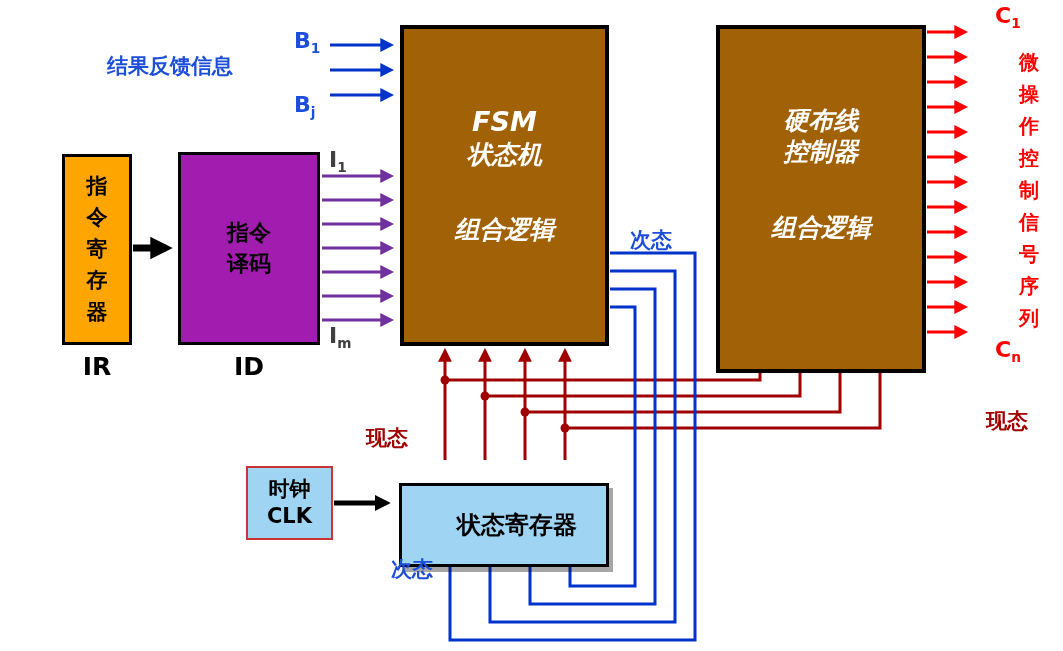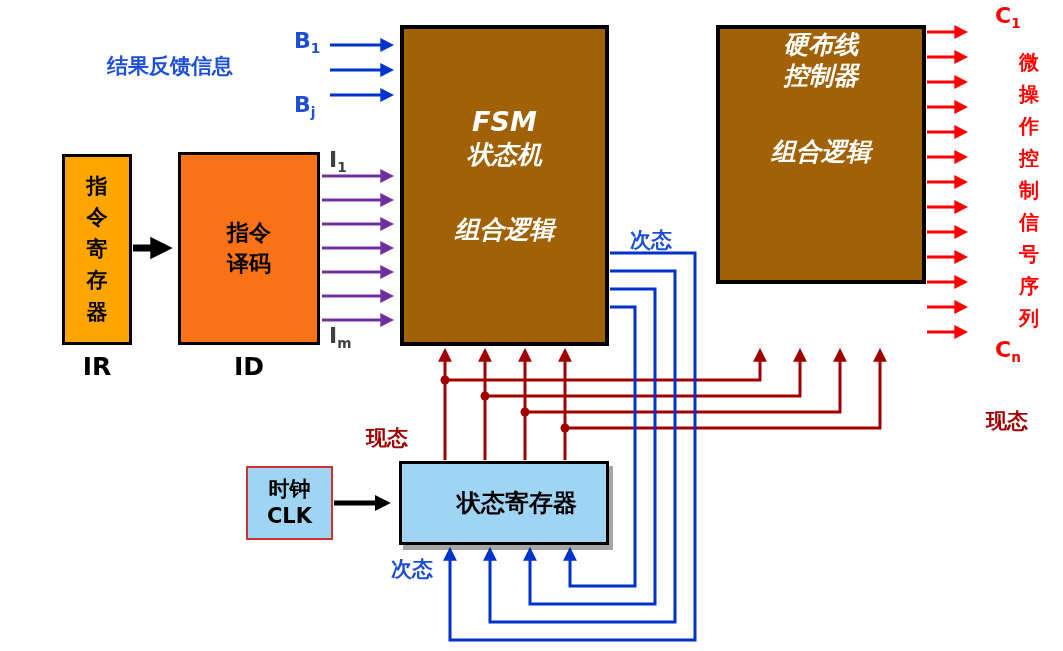--- a/index.html
+++ b/index.html
@@ -8,21 +8,21 @@
     font-family:"DejaVu Sans","Liberation Sans",sans-serif; overflow:hidden;
   }
   svg.wires { position:absolute; left:0; top:0; pointer-events:none; }
   .box {
     position:absolute; box-sizing:border-box; border:3px solid #000;
     font-weight:bold; color:#000; display:flex; flex-direction:column;
     align-items:center; justify-content:center; text-align:center;
   }
   .box-orange { background:#a16207; color:#ffffff; border-width:4px; justify-content:flex-start;font-style:italic; }
   .box-gold   { background:#FFA500; }
-  .box-yellow { background:#f97316; }
+  .box-yellow { background:#a21caf; }
   .box-ltblue { background:#9FD5F2; }
   .lbl { position:absolute; font-weight:bold; white-space:nowrap; }
   .blue    { color:#1d4ed8; }
   .purple  { color:#404040; }
   .red     { color:#FF0000; }
   .darkred { color:#A00000; }
   sub { font-size:0.62em; }
   .vtext { word-break:break-all; line-height:1.5; }
   .fsm-line1 { font-size:27px; line-height:1.25; }
   .fsm-line2 { font-size:25px; line-height:1.25; }
@@ -128,27 +128,27 @@
     <div>译码</div>
   </div>
   <div class="caption" style="left:178px; top:352px; width:142px;">ID</div>
 
   <div class="box box-orange" style="left:400px; top:25px; width:209px; height:321px; padding-top:76px;">
     <div class="fsm-line1">FSM</div>
     <div class="fsm-line2">状态机</div>
     <div class="fsm-line3">组合逻辑</div>
   </div>
 
-  <div class="box box-orange" style="left:716px; top:25px; width:210px; height:259px; text-align:right;">
+  <div class="box box-orange" style="left:716px; top:25px; width:210px; height:348px; padding-top:76px;text-align:right;">
     <div class="fsm-line2">硬布线</div>
     <div class="fsm-line2">控制器</div>
     <div class="fsm-line3">组合逻辑</div>
   </div>
 
-  <div class="box box-ltblue" style="left:399px; top:461px; width:210px; height:84px; font-size:24px; padding-left:26px; box-shadow:4px 5px 0 rgba(0,0,0,0.35);">
+  <div class="box box-ltblue" style="left:399px; top:483px; width:210px; height:84px; font-size:24px; padding-left:26px; box-shadow:4px 5px 0 rgba(0,0,0,0.35);">
     <div>状态寄存器</div>
   </div>
 
   <div class="box box-ltblue" style="left:246px; top:466px; width:87px; height:74px; font-size:21px; line-height:1.3; border:2.5px solid #CC3333;">
     <div>时钟</div>
     <div>CLK</div>
   </div>
 
   <div class="lbl blue" style="left:107px; top:52px; font-size:21px;">结果反馈信息</div>
 

